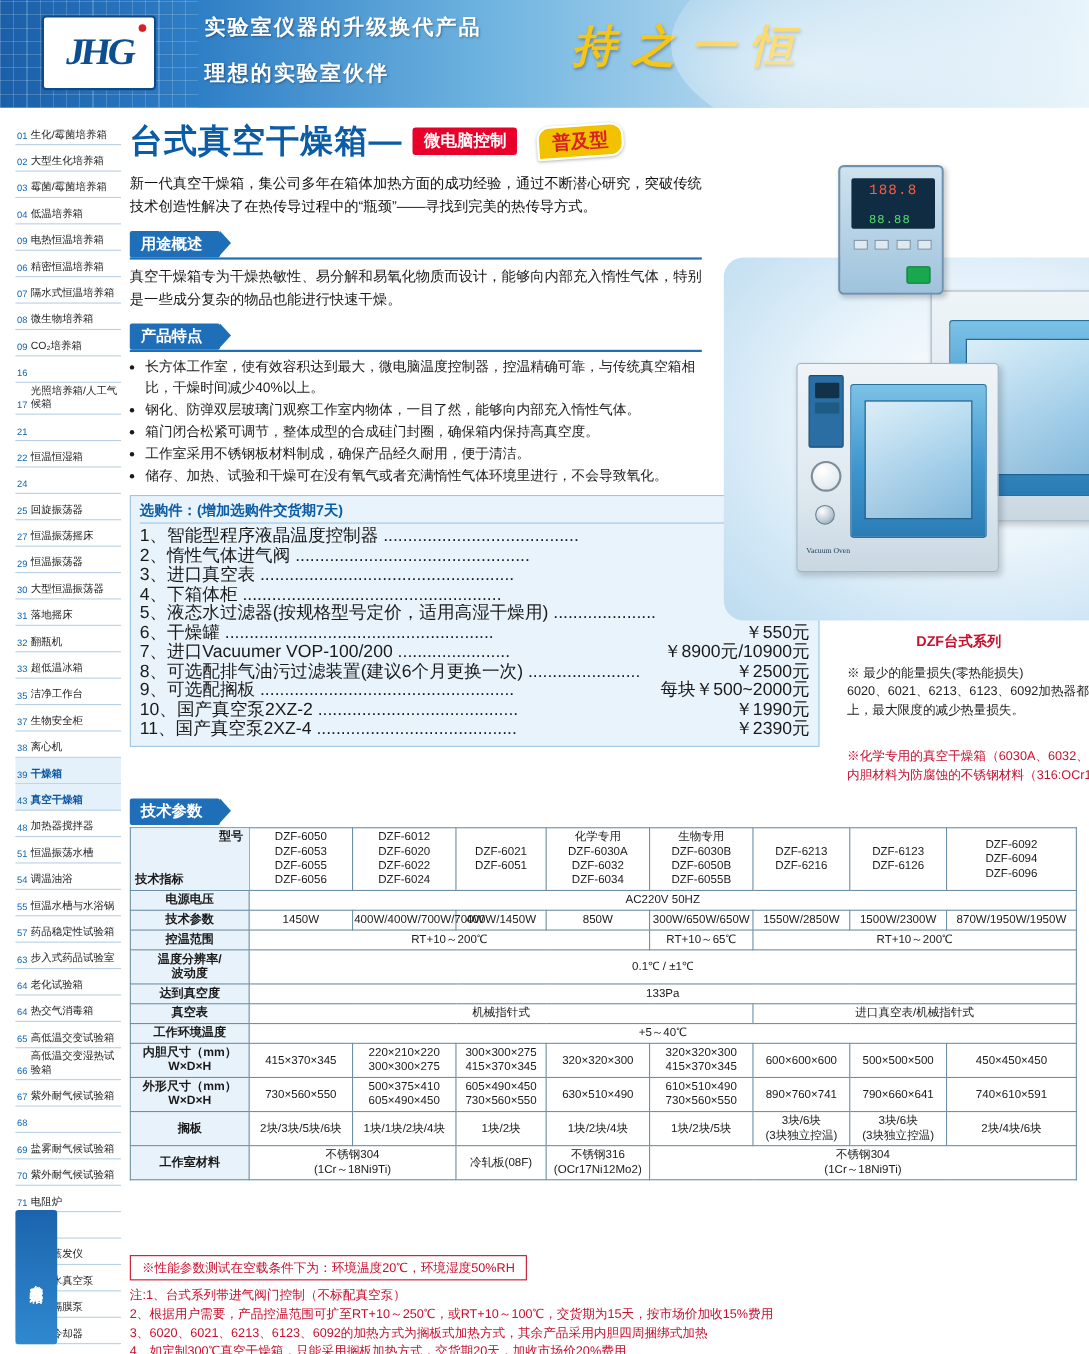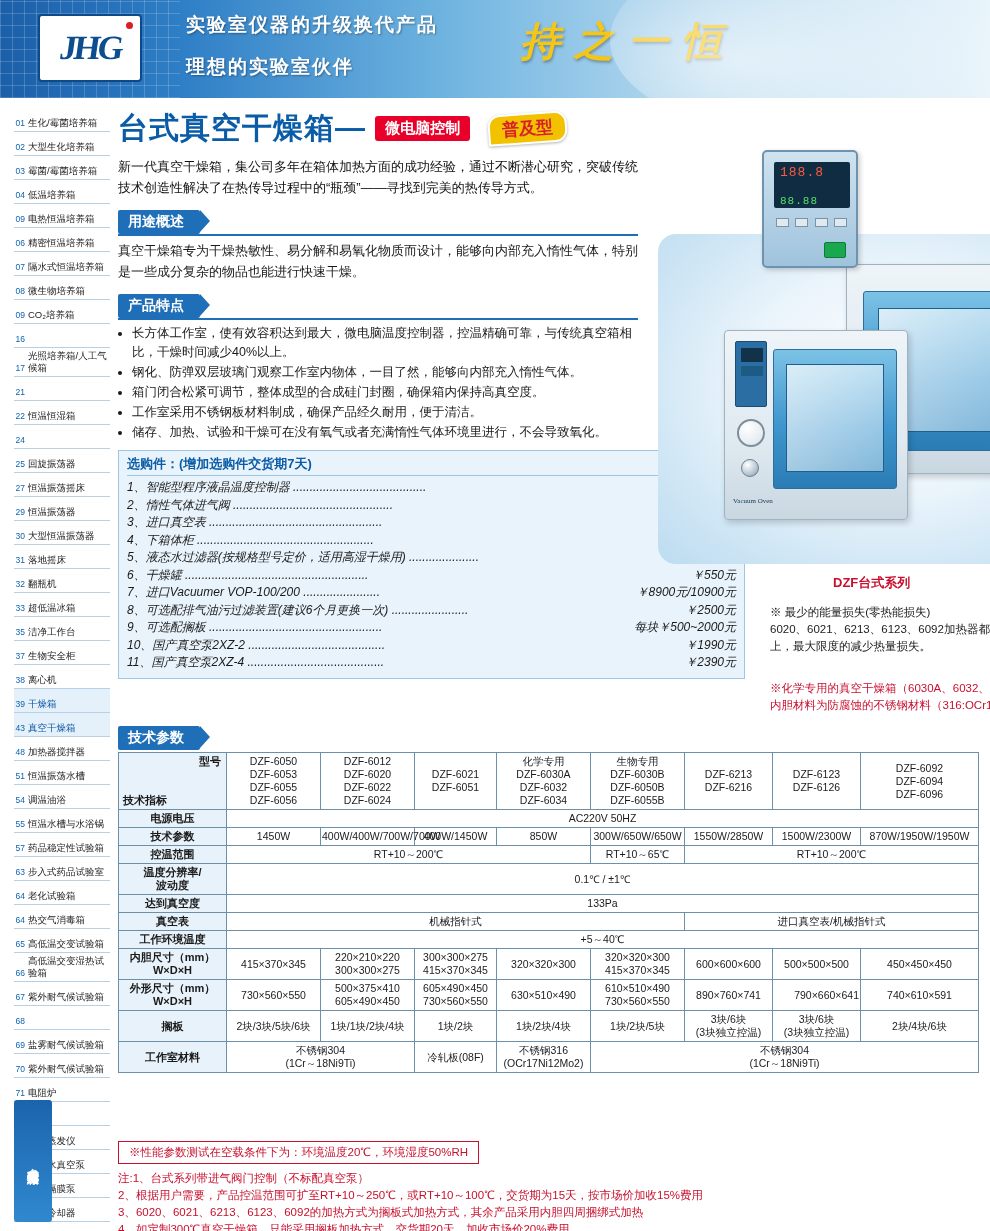--- a/index.html
+++ b/index.html
@@ -97,21 +97,21 @@
     flex: 0 0 14px;
     text-align: right;
     padding-right: 3px;
     padding-top: 1px;
   }
   .side-text {
     font-size: 9.5px;
     color: #222;
     line-height: 12px;
   }
-  .side-item.active .side-text { color: #0a55a0; font-weight: normal; }
+  .side-item.active .side-text { color: #0a55a0; font-weight: bold; }
   .side-item.active { background: #e4f0fa; }
 
   .side-tab {
     position: absolute;
     left: 14px;
     top: 1100px;
     width: 38px;
     height: 122px;
     background: linear-gradient(180deg, #1b64ad, #2f89cf);
     color: #fff;
@@ -222,24 +222,23 @@
     background: #e9f3fb;
     border: 1px solid #9ec6e3;
     padding: 4px 8px 6px 8px;
   }
   .opt-title {
     font-size: 13px; font-weight: bold; color: #0b5ca6;
     border-bottom: 1px solid #9ec6e3;
     padding-bottom: 2px; margin-bottom: 3px;
   }
   .opt-line {
-    font-size: 12px;
+    font-size: 16px;
     line-height: 17.5px;
     display: flex;
-    font-style: italic;
   }
   .opt-line .o-txt {
     flex: 1 1 auto;
     white-space: nowrap;
     overflow: hidden;
   }
   .opt-line .o-price { flex: 0 0 auto; padding-left: 4px; }
 
   
   .imgzone {
@@ -307,21 +306,21 @@
     border: 2px solid #6f93ae;
     border-radius: 5px;
     box-shadow: 2px 2px 5px rgba(0,0,0,.2);
   }
   .ctrl-screen {
     position: absolute; left: 10px; top: 10px; width: 76px; height: 46px;
     background: #0f2c42; border-radius: 2px;
   }
   .ctrl-digits {
     color: #ff5a3c; font-family: "Liberation Mono", monospace;
-    font-size: 13px; padding: 3px 0 0 6px; letter-spacing: 1px;
+    font-size: 13px; padding: 3px 0 0 16px; letter-spacing: 1px;
   }
   .ctrl-digits.green { color: #53e06a; font-size: 11px; margin-top: 12px; }
   .ctrl-btns { position: absolute; left: 12px; top: 64px; }
   .ctrl-btn {
     width: 13px; height: 9px; background: #dfe9f0; border: 1px solid #7d93a5;
     display: inline-block; margin-right: 3px;
   }
   .ctrl-green {
     position: absolute; right: 10px; bottom: 8px;
     width: 22px; height: 16px; background: #19a84d; border: 1px solid #0e7a37; border-radius: 2px;
@@ -833,21 +832,21 @@
 W×D×H</td>
           <td style="white-space: pre-line;">730×560×550</td>
           <td style="white-space: pre-line;">500×375×410
 605×490×450</td>
           <td style="white-space: pre-line;">605×490×450
 730×560×550</td>
           <td style="white-space: pre-line;">630×510×490</td>
           <td style="white-space: pre-line;">610×510×490
 730×560×550</td>
           <td style="white-space: pre-line;">890×760×741</td>
-          <td style="white-space: pre-line; text-align: right;">790×660×641</td>
+          <td style="white-space: pre-line;">790×660×641</td>
           <td style="white-space: pre-line;">740×610×591</td>
         </tr>
         <tr>
           <td class="lab" style="white-space: pre-line;">搁板</td>
           <td style="white-space: pre-line;">2块/3块/5块/6块</td>
           <td style="white-space: pre-line;">1块/1块/2块/4块</td>
           <td style="white-space: pre-line;">1块/2块</td>
           <td style="white-space: pre-line;">1块/2块/4块</td>
           <td style="white-space: pre-line;">1块/2块/5块</td>
           <td style="white-space: pre-line;">3块/6块

